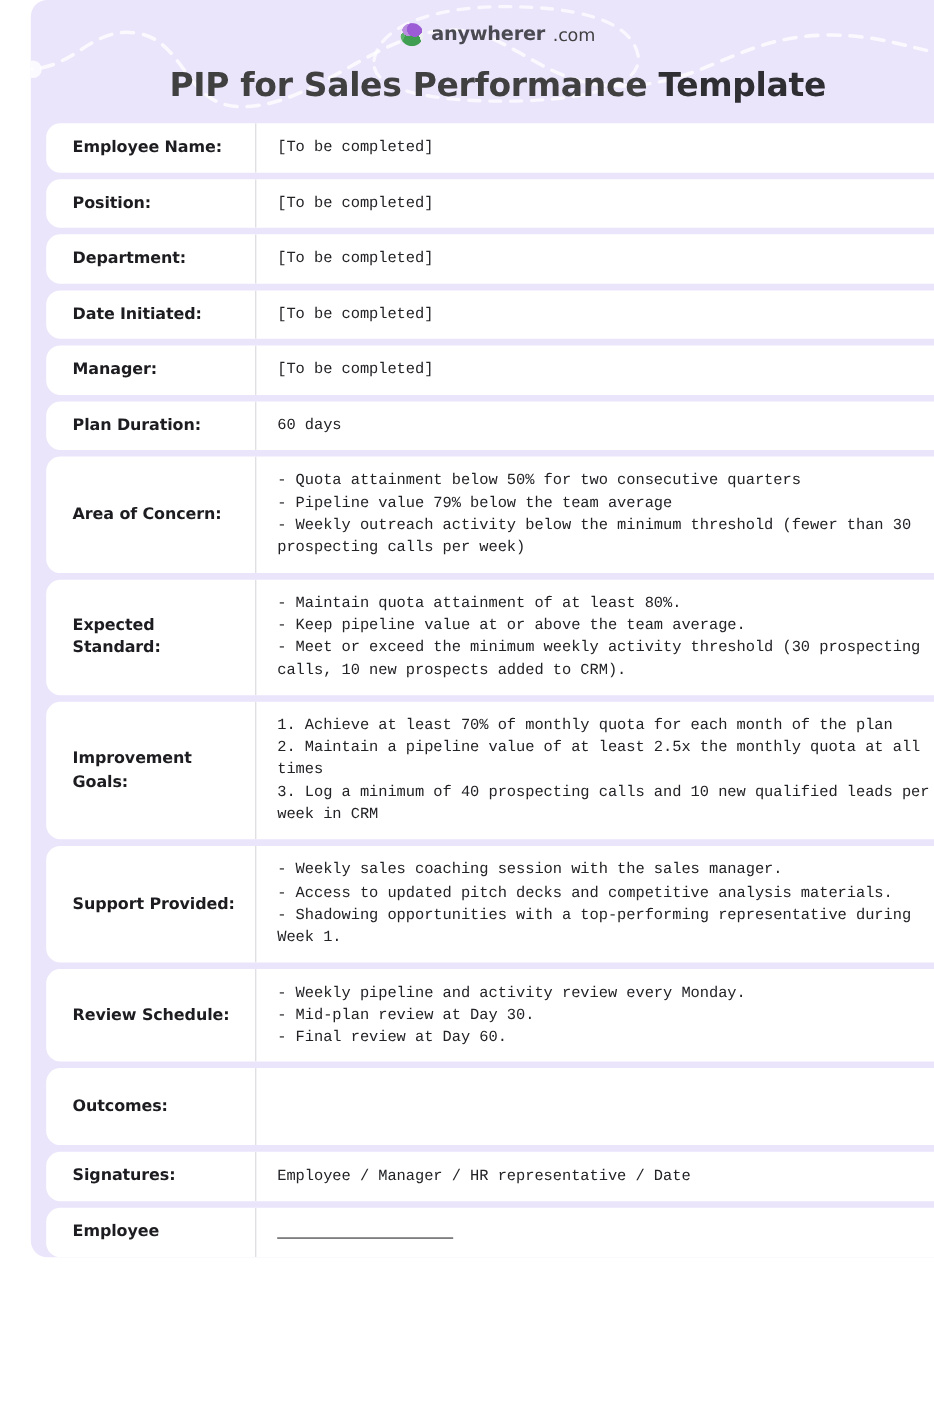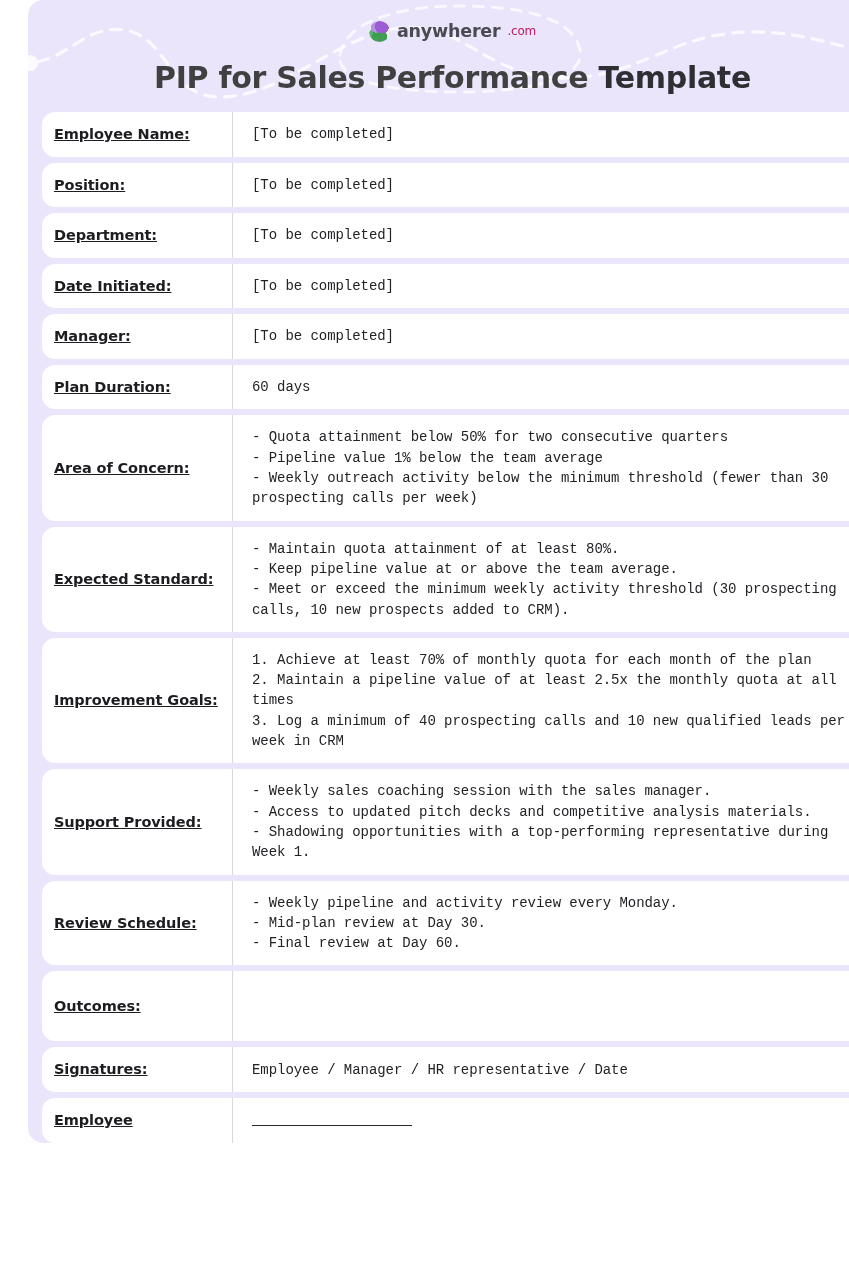--- a/index.html
+++ b/index.html
@@ -60,23 +60,23 @@
       linear-gradient(160deg, #f3eefb 0%, #e7f3e9 100%);
     flex: 0 0 auto;
   }
   .brand-name {
     font-size: 17.5px;
     font-weight: 700;
     color: #4a4a52;
     letter-spacing: -0.2px;
   }
   .brand-tld {
-    font-size: 12px;
+    font-size: 16px;
     font-weight: 400;
-    color: #be185d;
+    color: #404040;
     letter-spacing: -0.2px;
   }
   .title {
     position: relative;
     z-index: 2;
     text-align: center;
     margin: 0;
     padding-top: 18px;
     font-size: 30px;
     font-weight: 700;
@@ -99,30 +99,29 @@
     border-radius: 13px;
     margin-bottom: 6px;
     min-height: 44px;
     overflow: hidden;
   }
   .row:last-child { margin-bottom: 0; }
 
   .cell-label {
     flex: 0 0 191px;
     box-sizing: border-box;
-    padding: 12px 14px 12px 12px;
+    padding: 12px 14px 12px 24px;
     display: flex;
     align-items: center;
     font-size: 14.5px;
     font-weight: 700;
     color: #1d1d21;
     line-height: 1.42;
     border-right: 1px solid #d8d8de;
     letter-spacing: -0.1px;
-    text-decoration: underline;
   }
   .cell-value {
     flex: 1 1 auto;
     box-sizing: border-box;
     padding: 12px 16px 12px 19px;
     display: flex;
     align-items: center;
     font-size: 14px;
     font-weight: 400;
     color: #232327;
@@ -213,21 +212,21 @@
           <div class="lines">
             <div>60 days</div>
           </div>
         </div>
       </div>
       <div class="row tall">
         <div class="cell-label">Area of Concern:</div>
         <div class="cell-value">
           <div class="lines">
             <div>- Quota attainment below 50% for two consecutive quarters</div>
-            <div>- Pipeline value 1% below the team average</div>
+            <div>- Pipeline value 79% below the team average</div>
             <div>- Weekly outreach activity below the minimum threshold (fewer than 30 prospecting calls per week)</div>
           </div>
         </div>
       </div>
       <div class="row tall">
         <div class="cell-label">Expected Standard:</div>
         <div class="cell-value">
           <div class="lines">
             <div>- Maintain quota attainment of at least 80%.</div>
             <div>- Keep pipeline value at or above the team average.</div>

